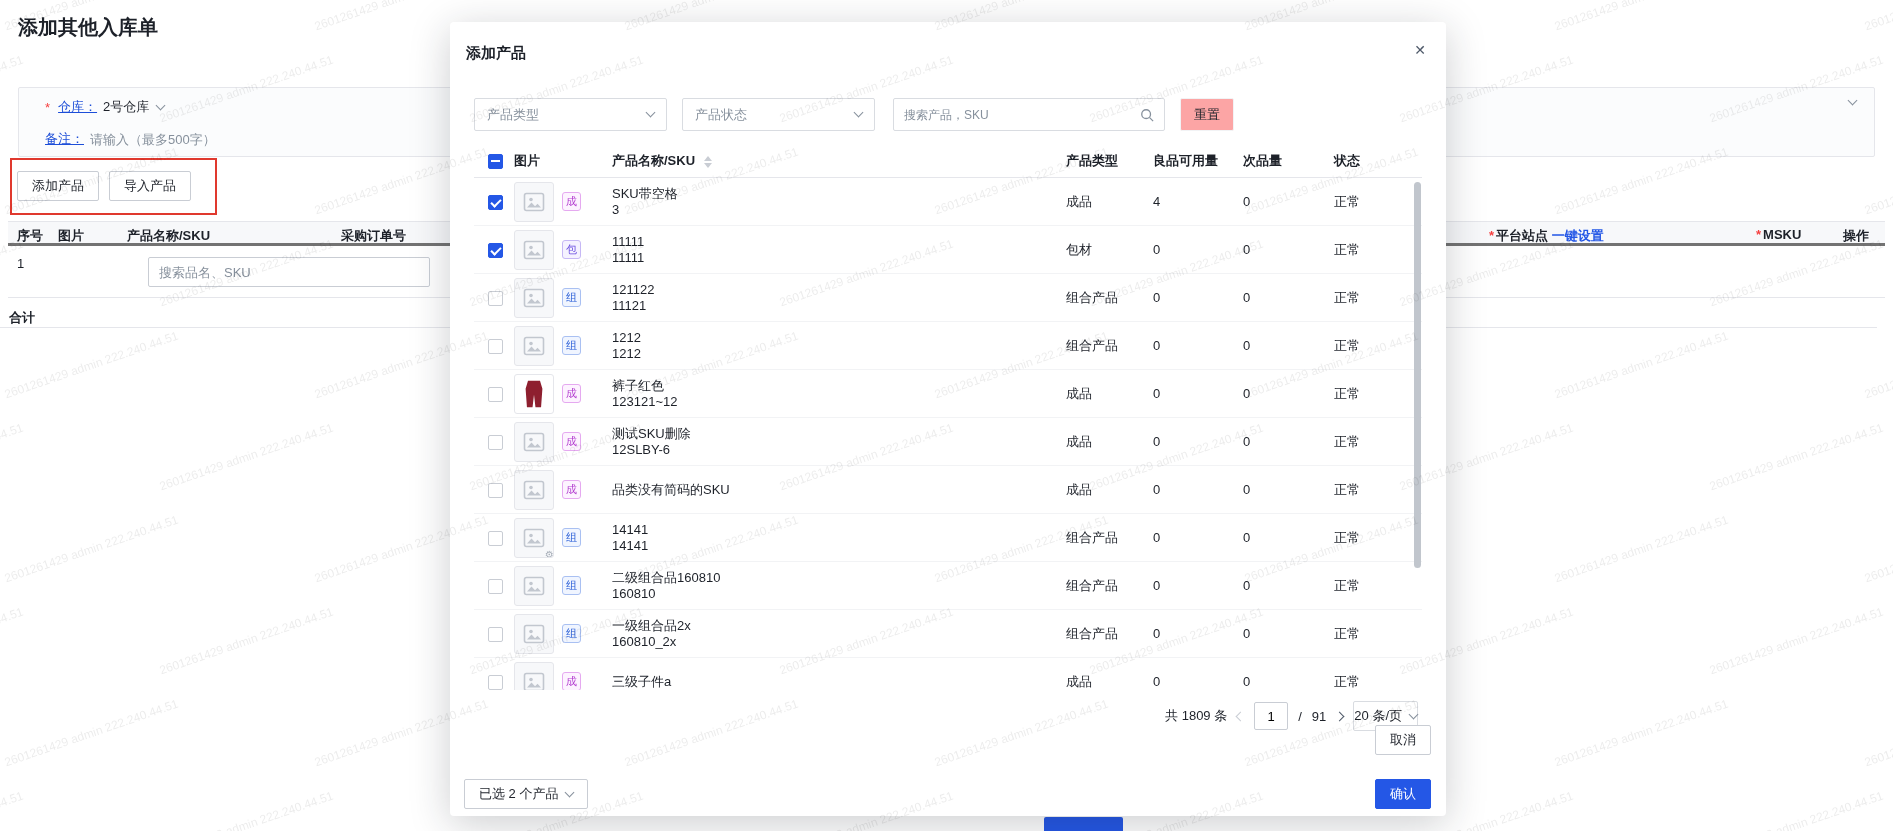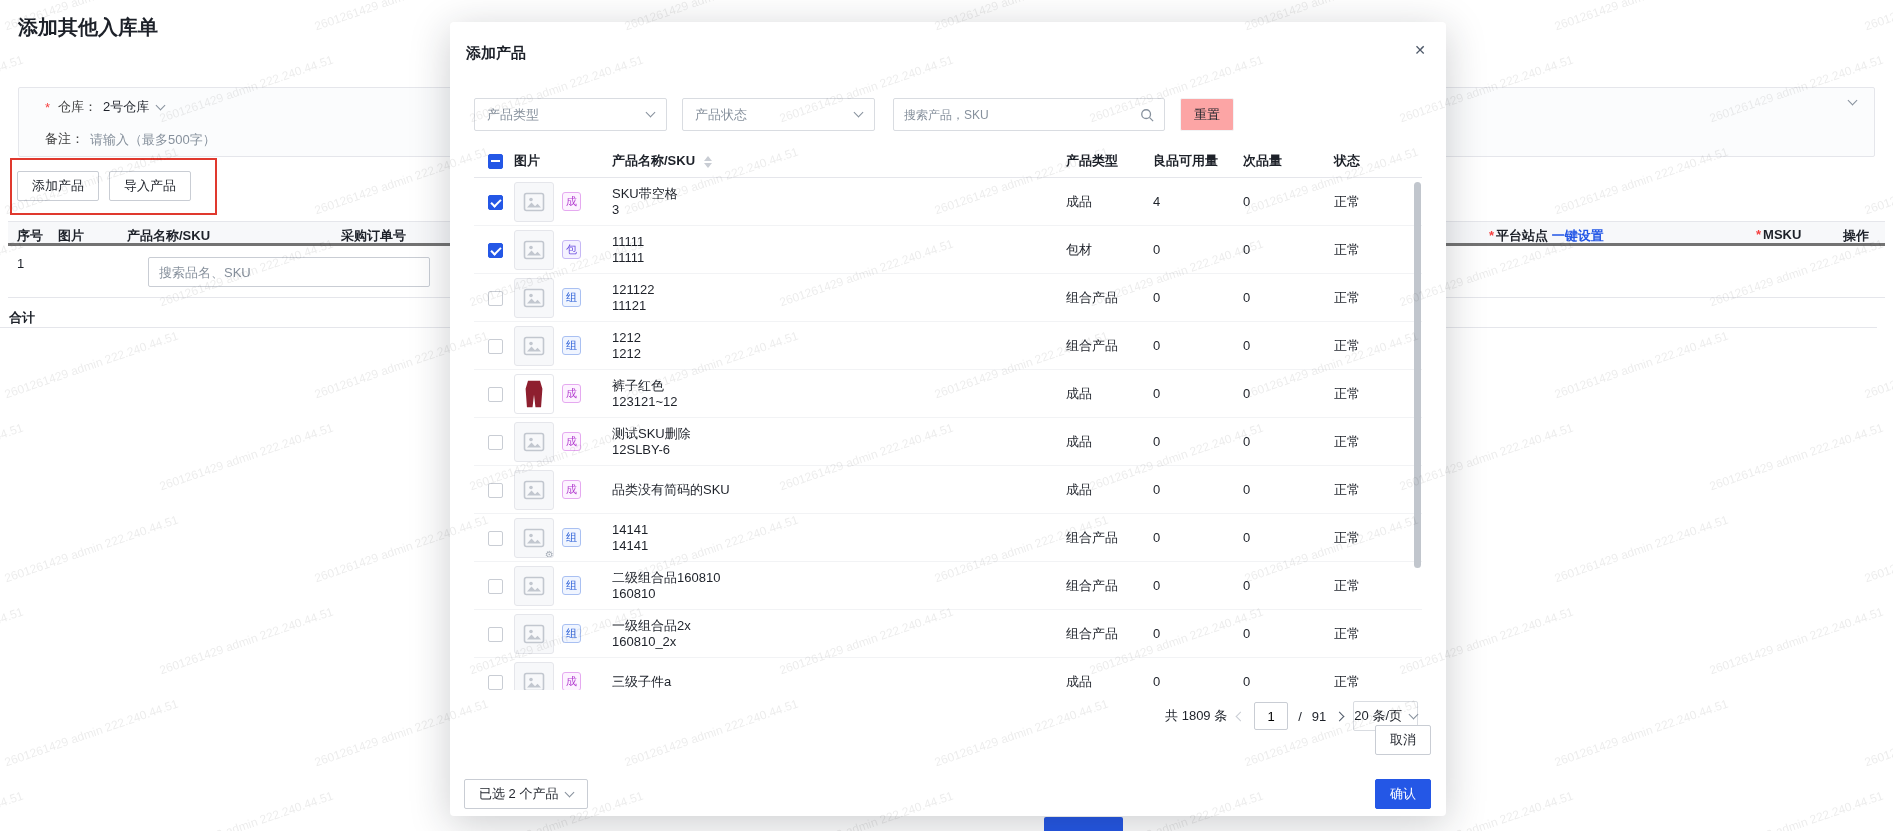--- a/index.html
+++ b/index.html
@@ -11,21 +11,21 @@
     --accent: #2457e6; --annotation: #e0392e;
   }
   .abs { position:absolute; }
 
   
   .page-title { left:18px; top:14px; font-size:20px; font-weight:700; }
   .form-box { left:18px; top:87px; width:1857px; height:70px; background:#fbfcfd;
               border:1px solid #e5e6eb; border-radius:2px; }
   .form-row { display:flex; align-items:center; height:34px; padding:0 26px; gap:6px; }
   .req { color:#f53f3f; margin-right:2px; }
-  .form-label { color:#404040; }
+  .form-label { color:#1d4ed8;text-decoration:underline; }
   .inline-select { display:inline-flex; align-items:center; gap:8px; cursor:pointer; }
   .caret { display:inline-block; width:7px; height:7px; border-right:1.5px solid #86909c;
            border-bottom:1.5px solid #86909c; transform:rotate(45deg); margin-top:-4px; flex:none; }
   .ghost-input { border:none; outline:none; background:transparent; font-size:13px; width:320px;
                  font-family:inherit; color:#1d2129; }
   .ghost-input::placeholder { color:#86909c; }
   .form-right-caret { right:18px; top:13px; }
 
   .action-bar { left:17px; top:171px; display:flex; gap:10px; }
   .btn { display:inline-flex; align-items:center; justify-content:center; height:30px; padding:0 14px;

